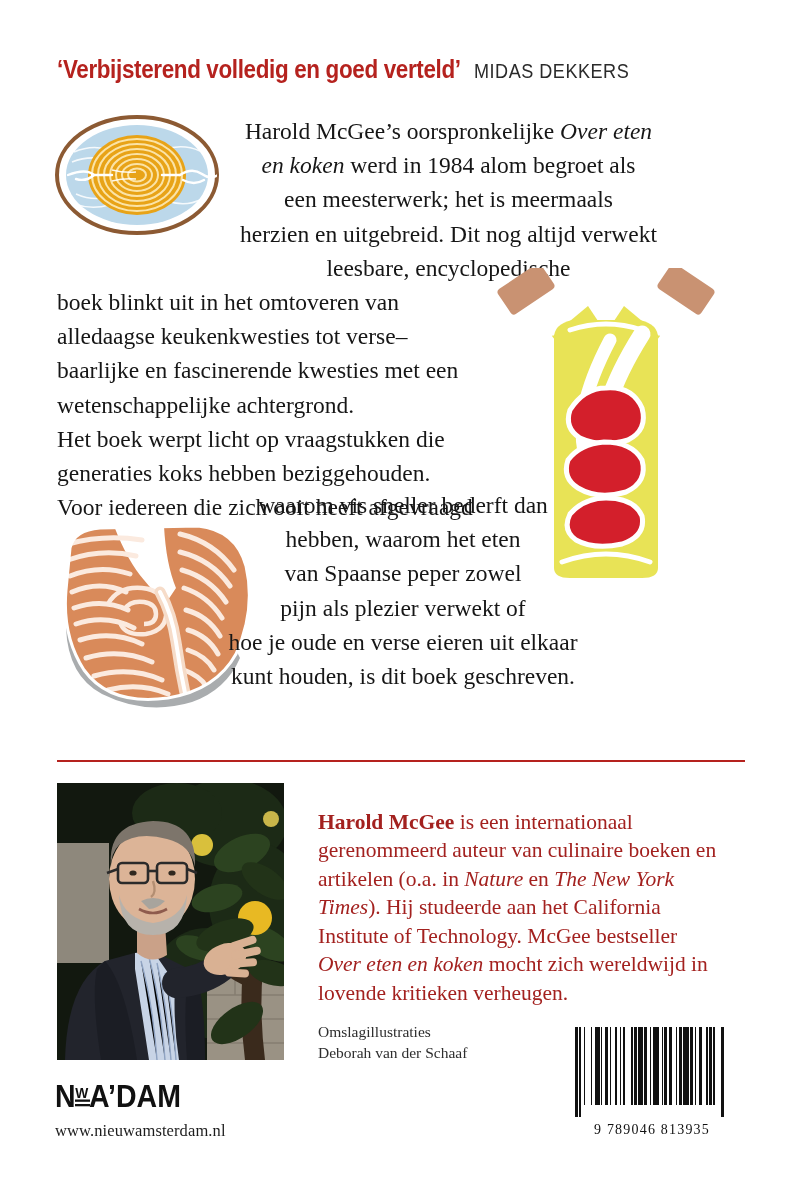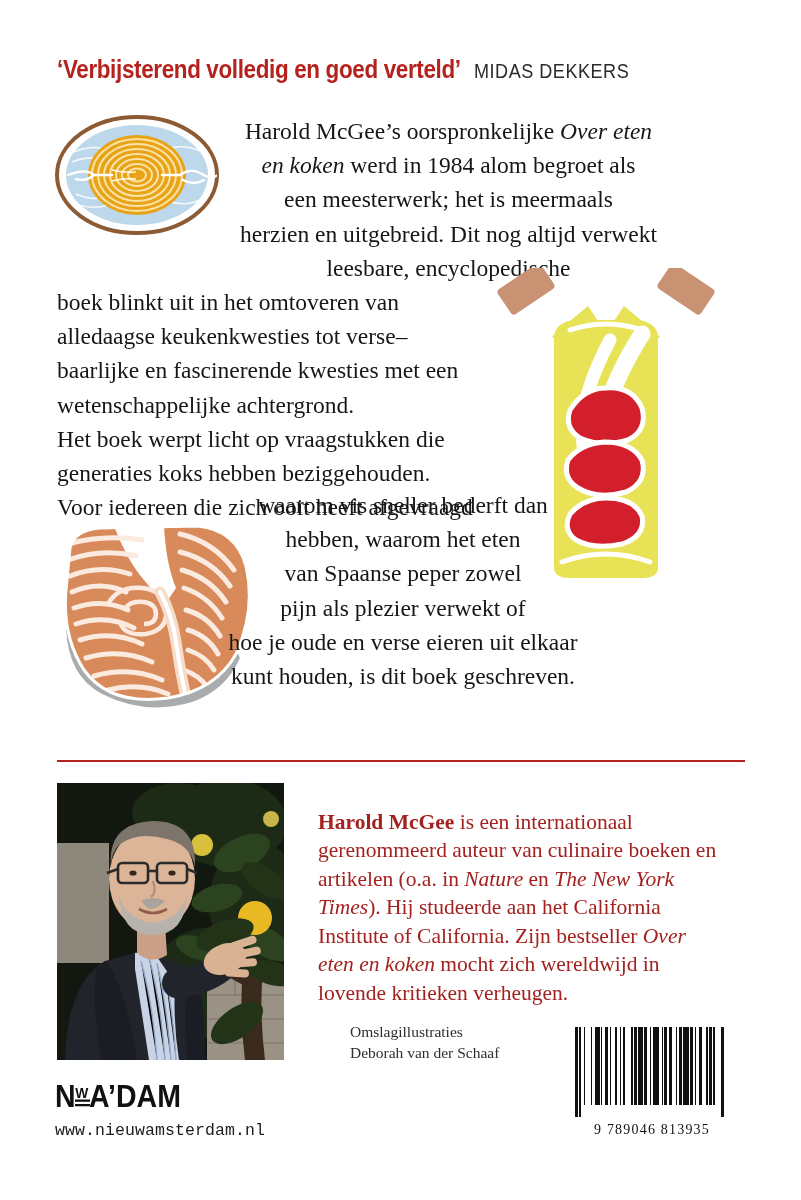--- a/index.html
+++ b/index.html
@@ -76,28 +76,28 @@
     font-size:21.5px; line-height:28.6px;
     color:#A3211F;
   }
   #author-bio b { font-weight:bold; }
   #author-bio i { font-style:italic; }
 
   
   #illustration-credit {
     position:absolute; left:318px; top:1022px;
     font-family:"Liberation Serif", serif;
-    font-size:15.5px; line-height:20.5px; color:#2e2e2e;margin-left:32px;
+    font-size:15.5px; line-height:20.5px; color:#2e2e2e;
   }
 
   
   #publisher-logo { position:absolute; left:55px; top:1080px; width:160px; height:32px; }
   #publisher-website {
     position:absolute; left:55px; top:1121px;
-    font-family:Liberation Mono, monospace;
+    font-family:Liberation Serif, serif;
     font-size:16.5px; color:#1c1c1c; letter-spacing:0.1px;
   }
 
   
   #barcode-block { position:absolute; left:575px; top:1027px; width:150px; height:110px; }
   #barcode-bars { position:relative; width:150px; height:90px; }
   #barcode-bars i {
     position:absolute; top:0; background:#111; height:90px; display:block;
   }
   #barcode-bars i.short { height:78px; }
@@ -355,21 +355,21 @@
     <g fill="#d9b193">
       <ellipse cx="168" cy="176" rx="22" ry="15" transform="rotate(-20 168 176)"></ellipse>
       <rect x="172" y="156" width="28" height="8" rx="4" transform="rotate(-18 186 160)"></rect>
       <rect x="174" y="166" width="30" height="8" rx="4" transform="rotate(-12 189 170)"></rect>
       <rect x="172" y="176" width="28" height="8" rx="4" transform="rotate(-4 186 180)"></rect>
       <rect x="168" y="186" width="24" height="8" rx="4" transform="rotate(4 180 190)"></rect>
     </g>
   </svg>
 </div>
 
-<p id="author-bio"><b>Harold McGee</b><span> is een internationaal gerenommeerd auteur van culinaire boeken en artikelen (o.a. in </span><i>Nature</i><span> en </span><i>The New York Times</i><span>). Hij studeerde aan het California Institute of California. Zijn bestseller </span><i>Over eten en koken</i><span> mocht zich wereldwijd in lovende kritieken verheugen.</span></p>
+<p id="author-bio"><b>Harold McGee</b><span> is een internationaal gerenommeerd auteur van culinaire boeken en artikelen (o.a. in </span><i>Nature</i><span> en </span><i>The New York Times</i><span>). Hij studeerde aan het California Institute of Technology. McGee bestseller </span><i>Over eten en koken</i><span> mocht zich wereldwijd in lovende kritieken verheugen.</span></p>
 
 <div id="illustration-credit">
   <div>Omslagillustraties</div>
   <div>Deborah van der Schaaf</div>
 </div>
 
 <div id="publisher-logo">
   <svg viewBox="0 0 160 32" width="160" height="32">
     <g fill="#111111" font-family="Liberation Sans, sans-serif" font-weight="bold">
       <text x="0" y="27" font-size="31" transform="scale(0.92 1)">N</text>

